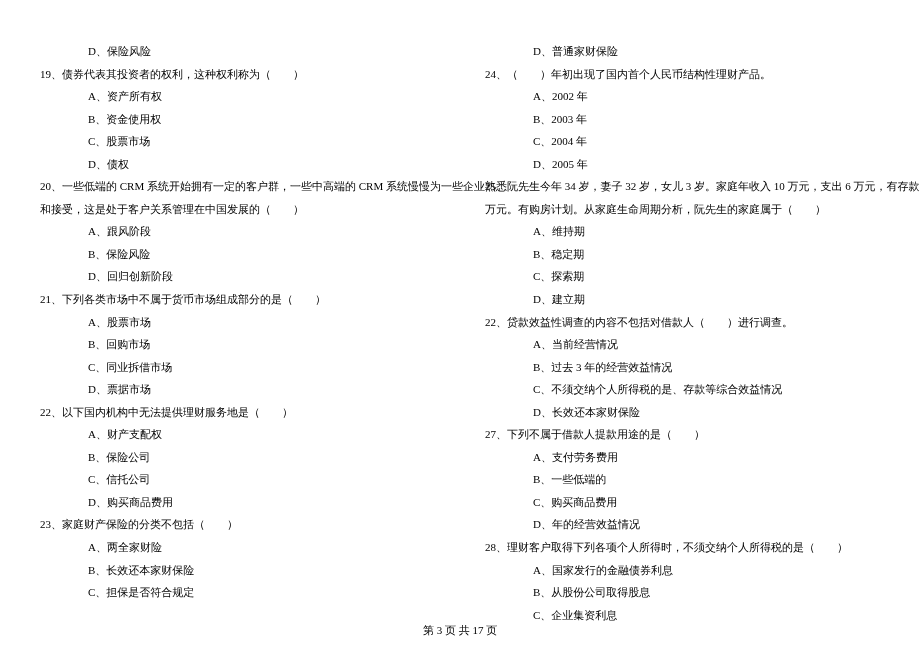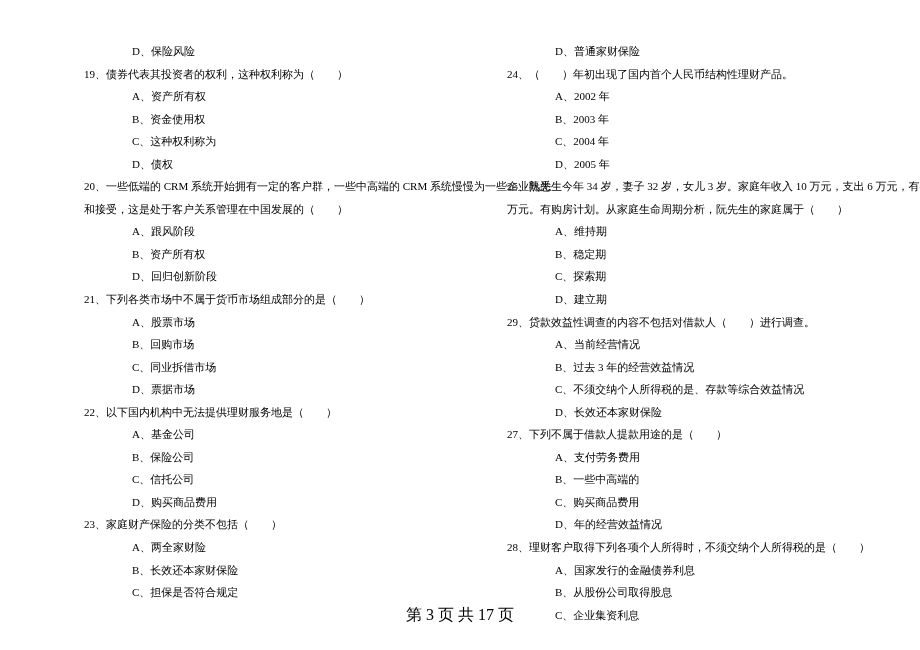--- a/index.html
+++ b/index.html
@@ -10,76 +10,75 @@
       font-family: "SimSun", "宋体", serif;
       font-size: 11px;
       color: #000;
       padding: 40px 40px 25px 40px;
       position: relative;
     }
     .page-area {
       display: flex;
       gap: 50px;
       height: 570px;
-      margin-left: 44px;
     }
     .column {
       flex: 1;
       min-width: 0;
     }
     .line {
       line-height: 2.05;
       white-space: nowrap;
     }
     .indent-opt {
       padding-left: 48px;
     }
     .indent-cont {
       padding-left: 0px;
     }
     .q-start {
       padding-left: 0px;
     }
     .footer {
       position: absolute;
-      bottom: 24px;
+      bottom: 12px;
       left: 0;
       right: 0;
       text-align: center;
-      font-size: 16px;
+      font-size: 11px;
     }
   </style>
 </head>
 <body>
 
 <div class="page-area">
 
   <div class="column">
     <div class="line indent-opt">D、保险风险</div>
 
     <div class="line q-start">19、债券代表其投资者的权利，这种权利称为（　　）</div>
     <div class="line indent-opt">A、资产所有权</div>
     <div class="line indent-opt">B、资金使用权</div>
-    <div class="line indent-opt">C、这种权利称为</div>
+    <div class="line indent-opt">C、股票市场</div>
     <div class="line indent-opt">D、债权</div>
 
     <div class="line q-start">20、一些低端的 CRM 系统开始拥有一定的客户群，一些中高端的 CRM 系统慢慢为一些企业熟悉</div>
     <div class="line indent-cont">和接受，这是处于客户关系管理在中国发展的（　　）</div>
     <div class="line indent-opt">A、跟风阶段</div>
-    <div class="line indent-opt">B、资产所有权</div>
+    <div class="line indent-opt">B、保险风险</div>
     <div class="line indent-opt">D、回归创新阶段</div>
 
     <div class="line q-start">21、下列各类市场中不属于货币市场组成部分的是（　　）</div>
     <div class="line indent-opt">A、股票市场</div>
     <div class="line indent-opt">B、回购市场</div>
     <div class="line indent-opt">C、同业拆借市场</div>
     <div class="line indent-opt">D、票据市场</div>
 
     <div class="line q-start">22、以下国内机构中无法提供理财服务地是（　　）</div>
-    <div class="line indent-opt">A、基金公司</div>
+    <div class="line indent-opt">A、财产支配权</div>
     <div class="line indent-opt">B、保险公司</div>
     <div class="line indent-opt">C、信托公司</div>
     <div class="line indent-opt">D、购买商品费用</div>
 
     <div class="line q-start">23、家庭财产保险的分类不包括（　　）</div>
     <div class="line indent-opt">A、两全家财险</div>
     <div class="line indent-opt">B、长效还本家财保险</div>
     <div class="line indent-opt">C、担保是否符合规定</div>
   </div>
 
@@ -92,29 +91,29 @@
     <div class="line indent-opt">C、2004 年</div>
     <div class="line indent-opt">D、2005 年</div>
 
     <div class="line q-start">25、阮先生今年 34 岁，妻子 32 岁，女儿 3 岁。家庭年收入 10 万元，支出 6 万元，有存款 30</div>
     <div class="line indent-cont">万元。有购房计划。从家庭生命周期分析，阮先生的家庭属于（　　）</div>
     <div class="line indent-opt">A、维持期</div>
     <div class="line indent-opt">B、稳定期</div>
     <div class="line indent-opt">C、探索期</div>
     <div class="line indent-opt">D、建立期</div>
 
-    <div class="line q-start">29、贷款效益性调查的内容不包括对借款人（　　）进行调查。</div>
+    <div class="line q-start">22、贷款效益性调查的内容不包括对借款人（　　）进行调查。</div>
     <div class="line indent-opt">A、当前经营情况</div>
     <div class="line indent-opt">B、过去 3 年的经营效益情况</div>
     <div class="line indent-opt">C、不须交纳个人所得税的是、存款等综合效益情况</div>
     <div class="line indent-opt">D、长效还本家财保险</div>
 
     <div class="line q-start">27、下列不属于借款人提款用途的是（　　）</div>
     <div class="line indent-opt">A、支付劳务费用</div>
-    <div class="line indent-opt">B、一些中高端的</div>
+    <div class="line indent-opt">B、一些低端的</div>
     <div class="line indent-opt">C、购买商品费用</div>
     <div class="line indent-opt">D、年的经营效益情况</div>
 
     <div class="line q-start">28、理财客户取得下列各项个人所得时，不须交纳个人所得税的是（　　）</div>
     <div class="line indent-opt">A、国家发行的金融债券利息</div>
     <div class="line indent-opt">B、从股份公司取得股息</div>
     <div class="line indent-opt">C、企业集资利息</div>
   </div>
 
 </div>

